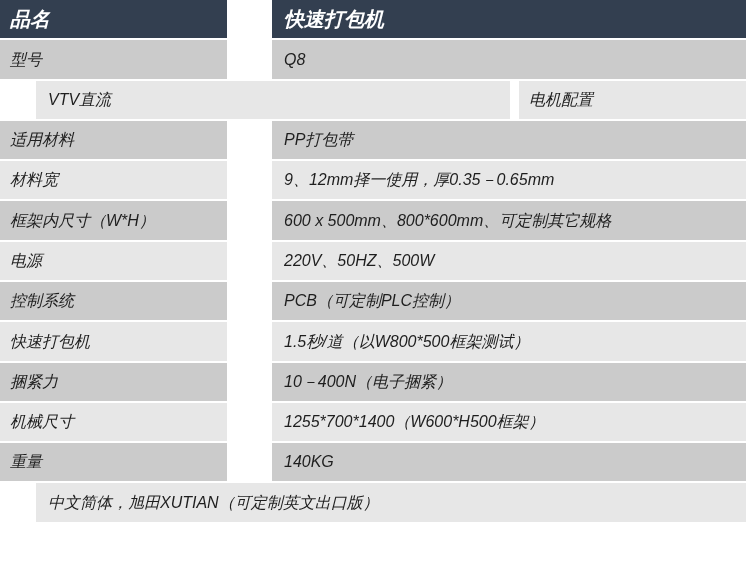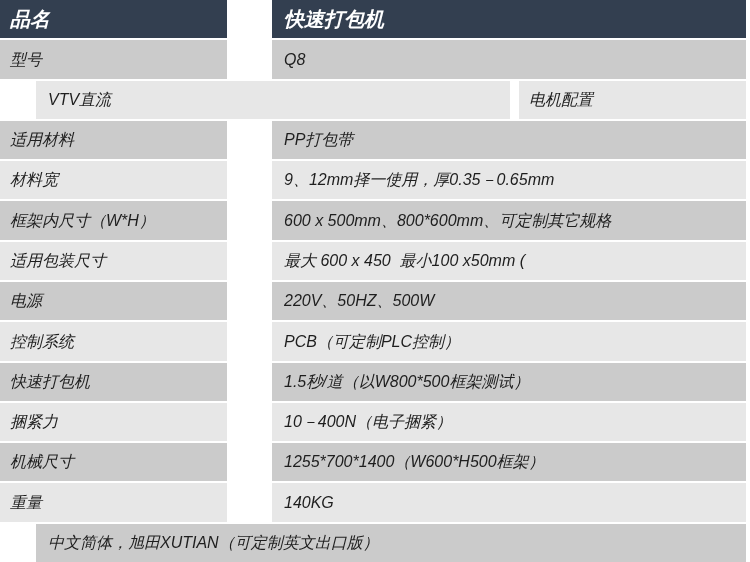--- a/index.html
+++ b/index.html
@@ -90,24 +90,20 @@
   <div class="trow">
     <div class="cell label">材料宽</div>
     <div class="cell value">9、12mm择一使用，厚0.35－0.65mm</div>
   </div>
 
   <div class="trow">
     <div class="cell label">框架内尺寸（W*H）</div>
     <div class="cell value">600 x 500mm、800*600mm、可定制其它规格</div>
   </div>
 
-  <div class="trow">
-    <div class="cell label">适用包装尺寸</div>
-    <div class="cell value">最大 600 x 450  最小100 x50mm (</div>
-  </div>
 
   <div class="trow">
     <div class="cell label">电源</div>
     <div class="cell value">220V、50HZ、500W</div>
   </div>
 
   <div class="trow">
     <div class="cell label">控制系统</div>
     <div class="cell value">PCB（可定制PLC控制）</div>
   </div>

